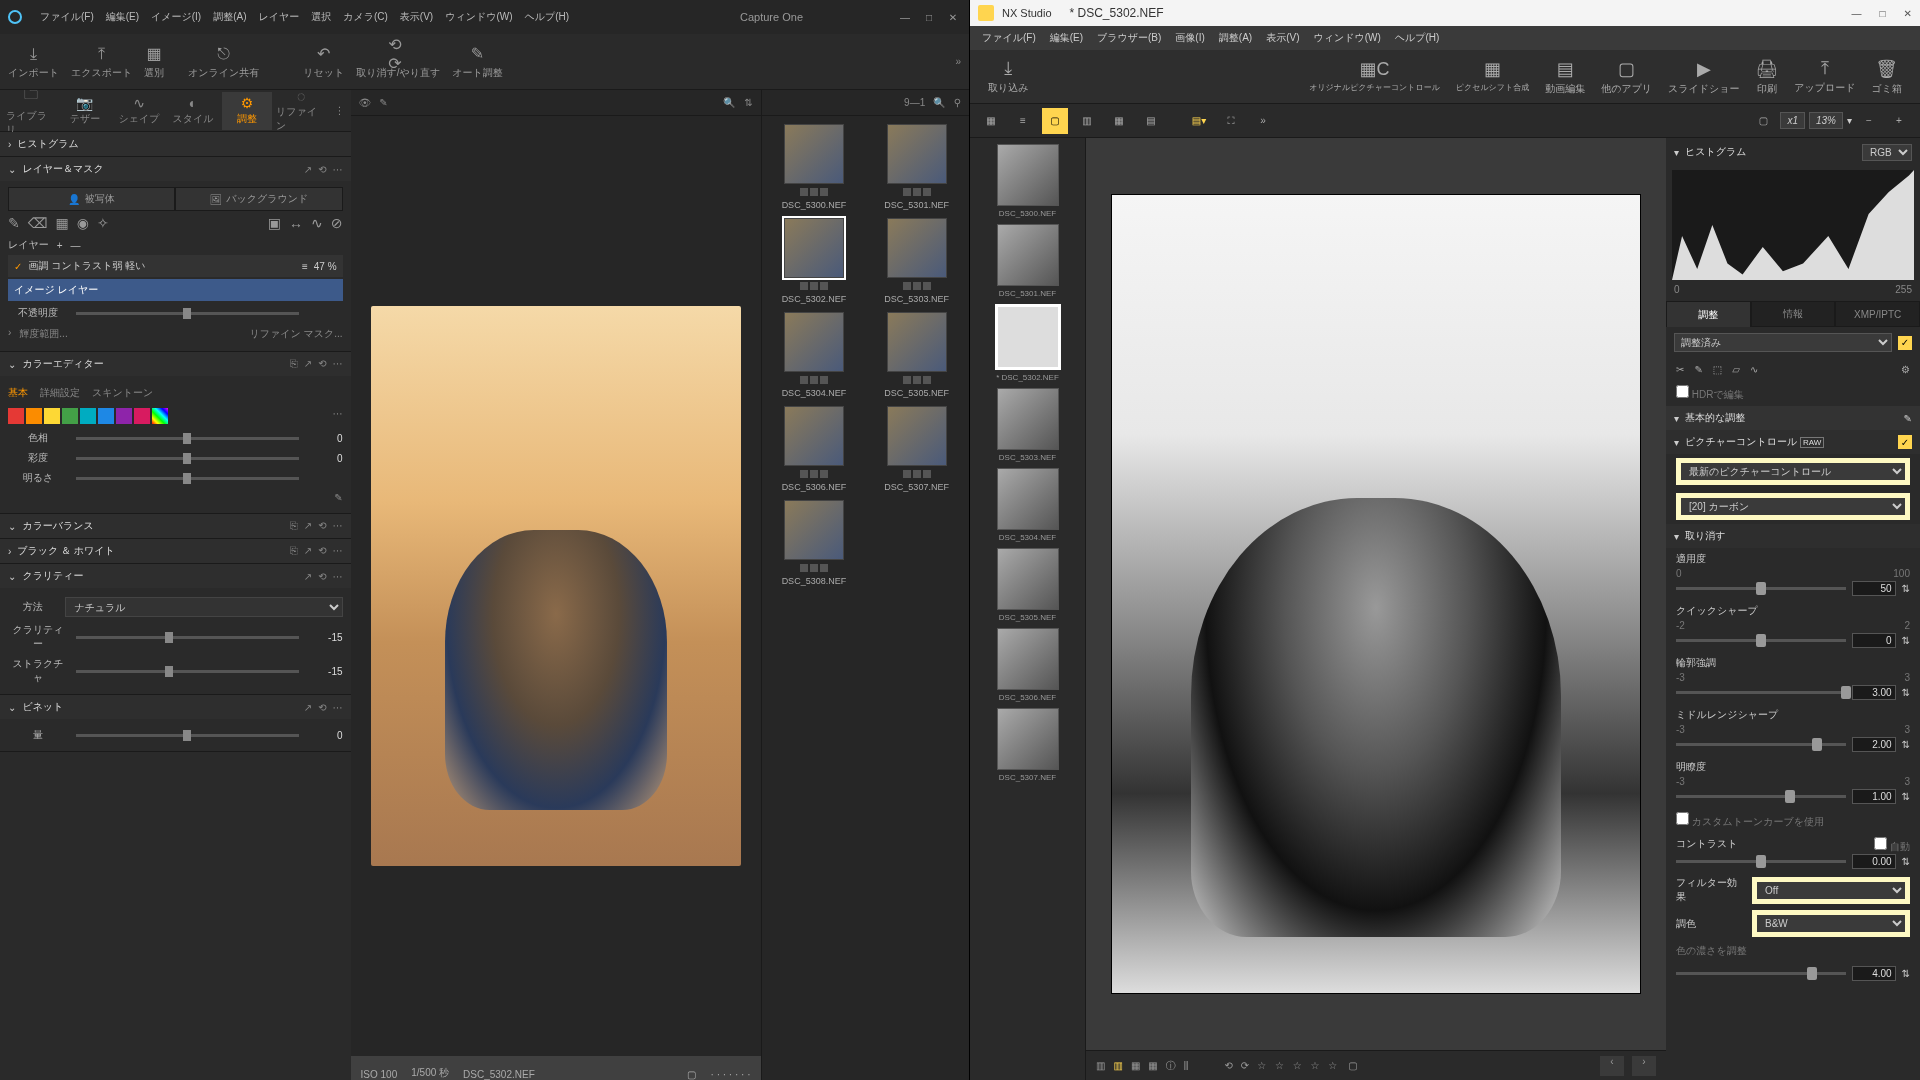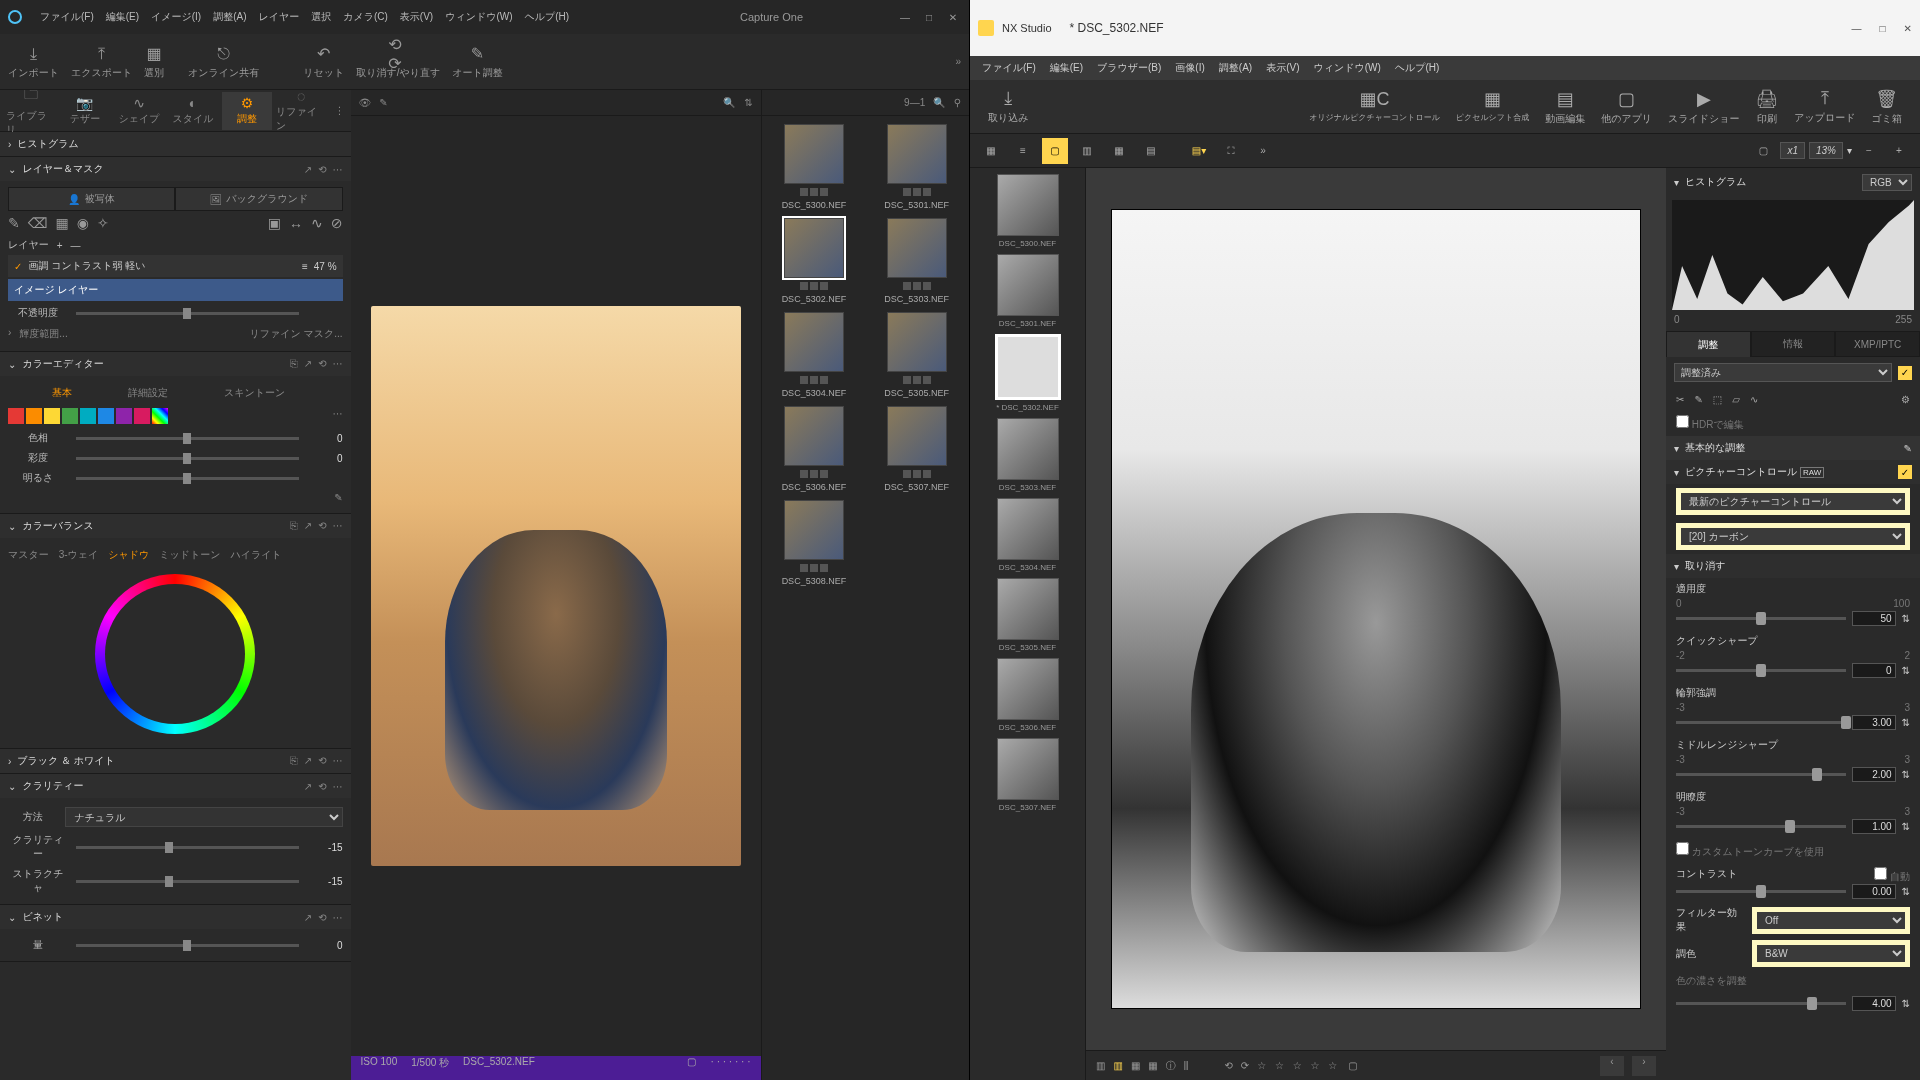--- a/index.html
+++ b/index.html
@@ -35,51 +35,51 @@
 .co-tool-row { display: flex; gap: 8px; padding: 4px 0; color: #999; }
 .co-tool-row span { font-size: 14px; }
 .co-layer-row { height: 22px; display: flex; align-items: center; padding: 0 6px; background: #333; margin-bottom: 2px; gap: 6px; }
 .co-layer-row.sel { background: #3d5a8a; color: #fff; }
 .co-slider-row { display: flex; align-items: center; gap: 8px; padding: 3px 0; }
 .co-slider-row .lbl { width: 60px; text-align: center; color: #bbb; }
 .co-slider { flex: 1; height: 3px; background: #555; position: relative; }
 .co-slider .thumb { position: absolute; top: -4px; width: 8px; height: 11px; background: #888; transform: translateX(-50%); }
 .co-slider-row .val { width: 36px; text-align: right; color: #ddd; }
 .co-color-tabs { display: flex; gap: 12px; padding: 4px 0; }
-.co-color-tabs span { color: #888; margin-left: 44px; }
+.co-color-tabs span { color: #888; }
 .co-color-tabs span.active { color: #ff9800; }
 .co-swatches { display: flex; gap: 2px; padding: 4px 0; }
 .co-sw { width: 16px; height: 16px; }
 .co-balance-tabs { display: flex; gap: 10px; padding: 4px 0; font-size: 9px; }
 .co-balance-tabs span { color: #888; }
 .co-balance-tabs span.active { color: #ff9800; }
 .co-colorwheel { width: 160px; height: 160px; border-radius: 50%; margin: 8px auto; position: relative; background: conic-gradient(red,yellow,lime,cyan,blue,magenta,red); }
 .co-colorwheel::after { content:""; position:absolute; inset:10px; border-radius:50%; background:#2a2a2a; }
 .co-select { width: 100%; height: 20px; background: #333; border: 1px solid #444; color: #ccc; padding: 0 4px; }
 
 .co-viewer { flex: 1; display: flex; flex-direction: column; background: #262626; }
 .co-viewer-bar { height: 26px; display: flex; align-items: center; padding: 0 8px; gap: 8px; color: #888; border-bottom: 1px solid #1a1a1a; }
 .co-viewer-bar .spacer { flex: 1; }
 .co-viewer-img { flex: 1; display: flex; align-items: center; justify-content: center; padding: 20px; }
 .co-cat { width: 370px; height: 560px; background: linear-gradient(180deg,#f5d9a8 0%,#e8b878 35%,#c49058 60%,#a87850 100%); border-radius: 2px; position: relative; overflow: hidden; }
 .co-cat::after { content:""; position:absolute; left:20%; top:40%; width:60%; height:50%; background: radial-gradient(ellipse at 50% 30%, #8a6a4a 0%, #5a4a3a 40%, #2a3a5a 70%, #b89878 100%); border-radius: 40% 40% 20% 20%; }
-.co-viewer-status { height: 24px; display: flex; align-items: flex-start; padding: 0 10px; gap: 14px; background: #4c1d95; color: #aaa; }
+.co-viewer-status { height: 24px; display: flex; align-items: flex-end; padding: 0 10px; gap: 14px; background: #404040; color: #aaa; }
 
 .co-browser { width: 220px; background: #262626; display: flex; flex-direction: column; border-left: 1px solid #1a1a1a; }
 .co-browser-bar { height: 26px; display: flex; align-items: center; justify-content: flex-end; padding: 0 8px; gap: 8px; color: #888; border-bottom: 1px solid #1a1a1a; }
 .co-thumbs { flex: 1; padding: 8px; display: grid; grid-template-columns: 1fr 1fr; gap: 8px 14px; align-content: start; overflow-y: auto; }
 .co-thumb { display: flex; flex-direction: column; align-items: center; gap: 4px; }
 .co-thumb .img { width: 60px; height: 60px; background: linear-gradient(135deg,#8a7a5a,#4a5a7a); border: 1px solid #444; position: relative; }
 .co-thumb.sel .img { outline: 2px solid #fff; }
 .co-thumb .meta { display:flex; gap:2px; }
 .co-thumb .meta i { width:8px; height:8px; background:#555; }
 .co-thumb .name { color: #aaa; font-size: 9px; }
 
 
-.nx-titlebar { height: 56px; background: #f4f4f4; display: flex; align-items: center; padding: 0 8px; gap: 8px; color: #333; }
+.nx-titlebar { height: 26px; background: #f4f4f4; display: flex; align-items: center; padding: 0 8px; gap: 8px; color: #333; }
 .nx-logo { width: 16px; height: 16px; background: #ffd54f; border-radius: 2px; }
 .nx-winbtns { margin-left: auto; display: flex; gap: 18px; color: #555; font-size: 13px; }
 .nx-menubar { height: 24px; background: #3a3a3a; display: flex; align-items: center; padding: 0 8px; gap: 6px; color: #ccc; }
 .nx-menubar span { padding: 2px 4px; }
 .nx-toolbar { height: 54px; background: #2e2e2e; display: flex; align-items: center; padding: 0 10px; border-bottom: 1px solid #1a1a1a; }
 .nx-tbbtn { display: flex; flex-direction: column; align-items: center; color: #aaa; gap: 2px; padding: 0 8px; }
 .nx-tbbtn .ico { font-size: 18px; }
 .nx-toolbar .rgroup { margin-left: auto; display: flex; }
 .nx-viewbar { height: 34px; background: #2a2a2a; display: flex; align-items: center; padding: 0 8px; gap: 6px; border-bottom: 1px solid #1a1a1a; }
 .nx-vb-btn { width: 26px; height: 26px; display: flex; align-items: center; justify-content: center; color: #aaa; border: 1px solid transparent; }
@@ -350,30 +350,20 @@
         <div class="co-panel-hdr">
             <span>⌄</span>
             <span class="title">カラーバランス</span>
             <div class="tools">
               <span>⎘</span>
               <span>↗</span>
               <span>⟲</span>
               <span>⋯</span>
             </div>
           </div>
-        <div class="co-panel-body">
-          <div class="co-balance-tabs">
-            <span>マスター</span>
-            <span>3-ウェイ</span>
-            <span class="active">シャドウ</span>
-            <span>ミッドトーン</span>
-            <span>ハイライト</span>
-          </div>
-          <div class="co-colorwheel"></div>
-        </div>
       </div>
 
       <div class="co-panel">
         <div class="co-panel-hdr">
             <span>›</span>
             <span class="title">ブラック ＆ ホワイト</span>
             <div class="tools">
               <span>⎘</span>
               <span>↗</span>
               <span>⟲</span>

